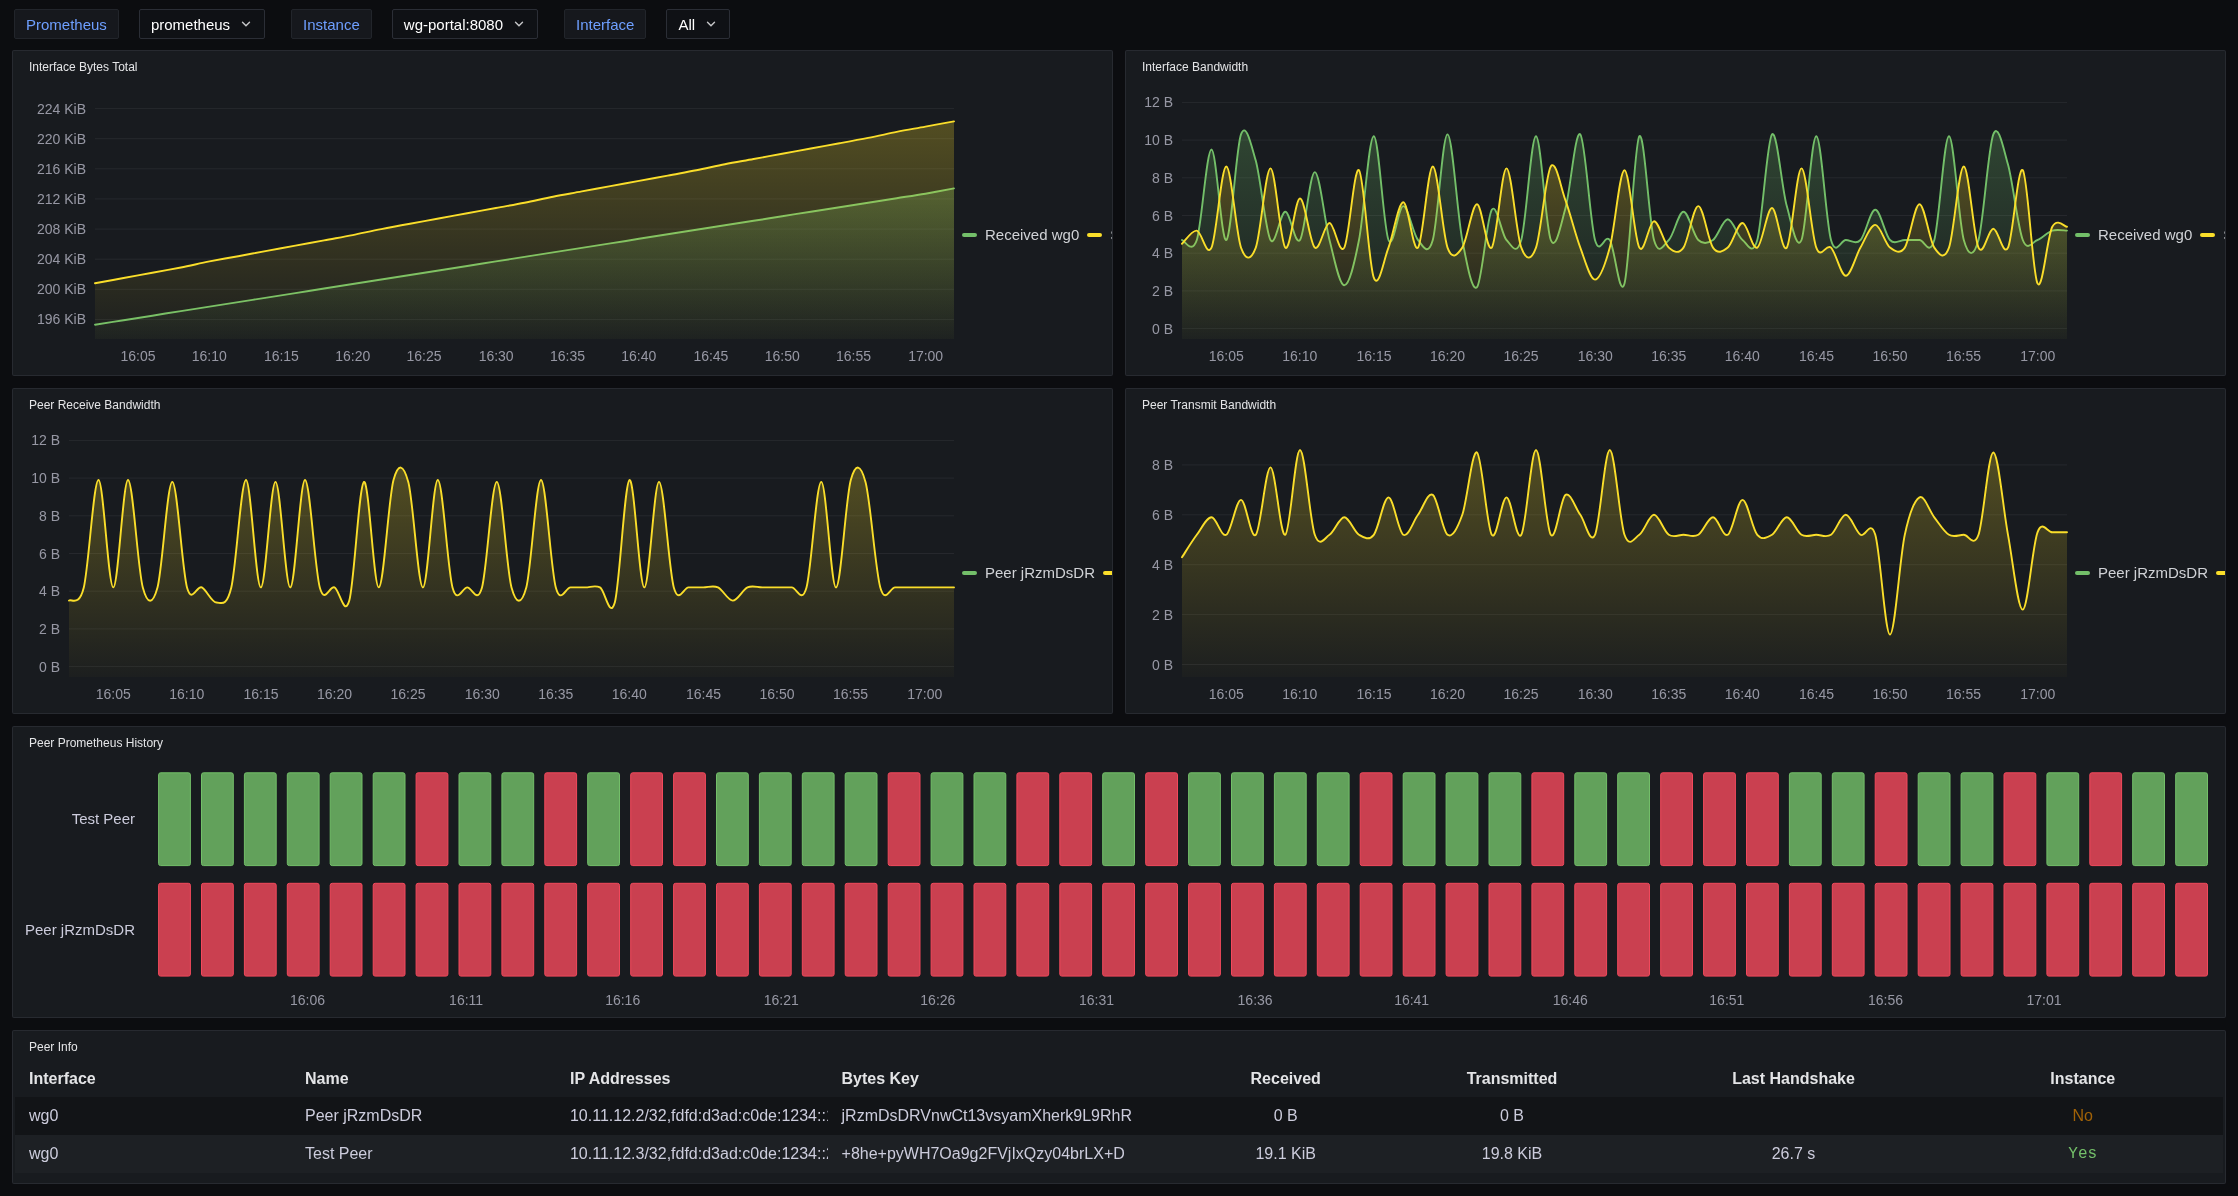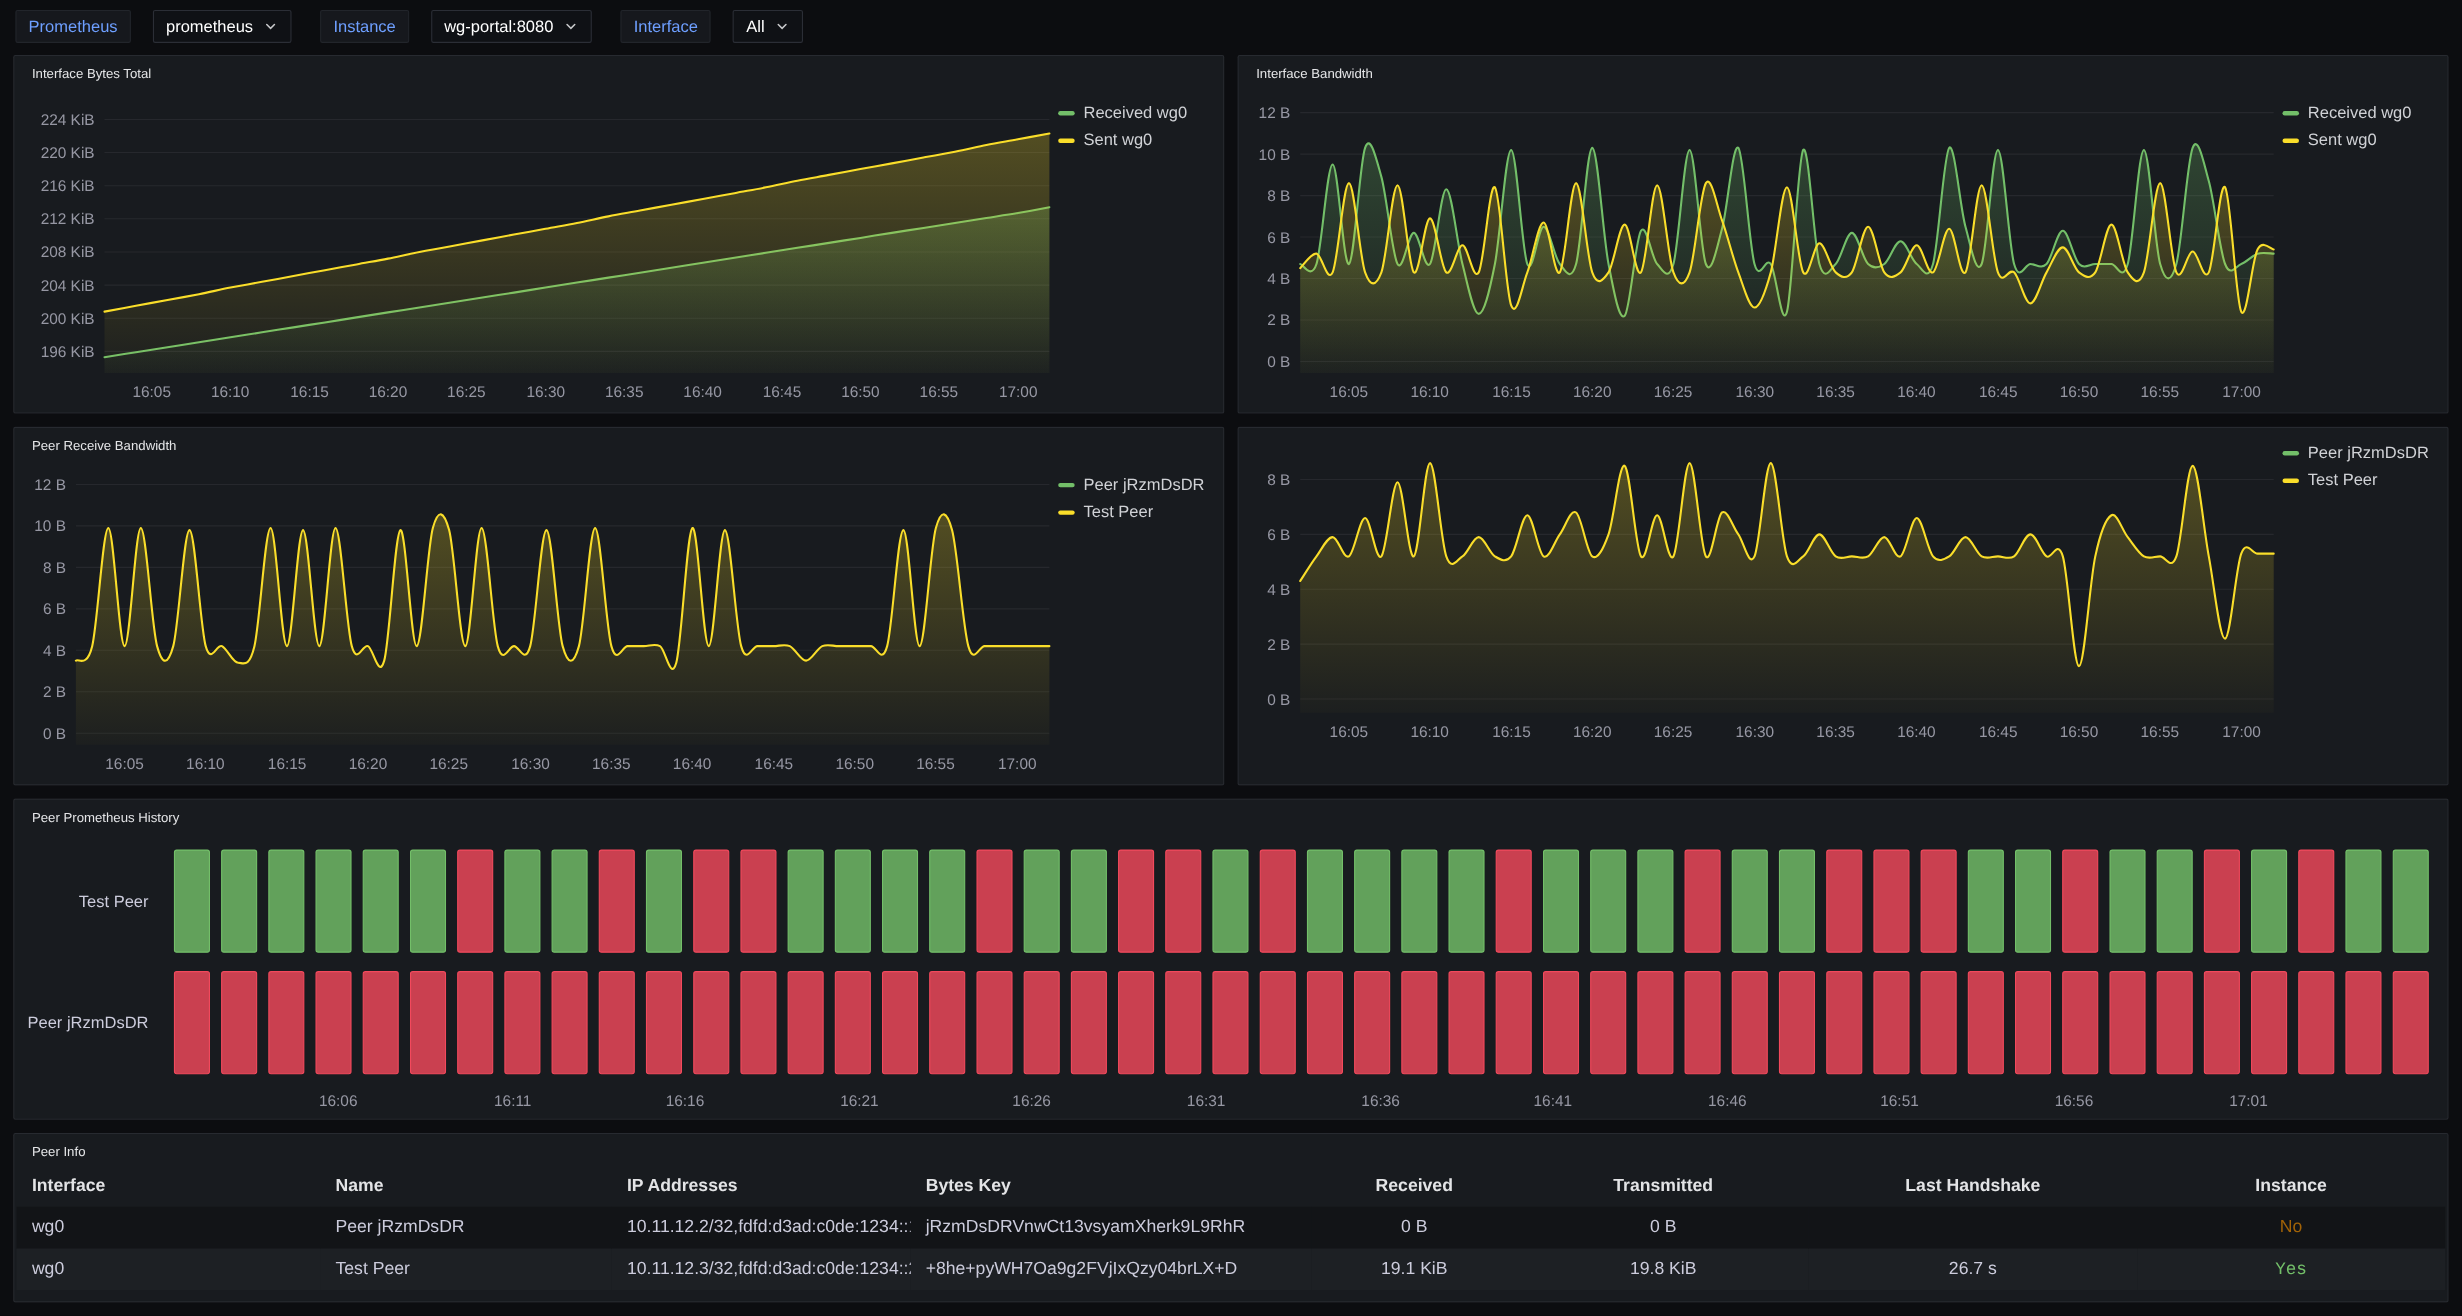--- a/index.html
+++ b/index.html
@@ -17,21 +17,21 @@
   
   .grid{display:grid;grid-template-columns:1fr 1fr;grid-template-rows:326px 326px 292px 1fr;gap:12px;padding:6px 12px 12px;height:1152px}
   .panel{background:#181b1f;border:1px solid rgba(204,204,220,0.09);border-radius:2px;display:flex;flex-direction:column;overflow:hidden}
   .span2{grid-column:1 / span 2}
   .panel-title{padding:9px 16px 6px;font-size:12px;font-weight:500;color:#e4e5e7;cursor:pointer;flex:0 0 auto;white-space:nowrap}
   .panel-body{flex:1;display:flex;min-height:0}
   .chart-area{flex:1;position:relative;min-width:0}
   .timeline-area{flex:1;position:relative;min-width:0}
 
   
-  .legend{flex:0 0 auto;width:152px;padding:14px 6px 0 2px;display:flex;flex-direction:column;gap:8px}
+  .legend{flex:0 0 auto;width:152px;padding:14px 6px 0 2px;display:flex;flex-direction:row;gap:8px}
   .legend-item{display:flex;align-items:center;gap:8px;cursor:pointer}
   .legend-swatch{width:15px;height:4px;border-radius:2px;flex:0 0 auto}
   .legend-label{font-size:15px;color:#d0d2d6;white-space:nowrap}
 
   
   svg text{font-size:14px;fill:rgba(204,204,220,0.70)}
   svg text.axis-strong{font-size:15px;fill:#ccccdc}
   svg line.grid{stroke:rgba(204,204,220,0.08);stroke-width:1}
 
   
@@ -244,20 +244,21 @@
             </div>
             <div class="legend-item">
               <span class="legend-swatch" style="background: rgb(250, 222, 42);"></span>
               <span class="legend-label">Test Peer</span>
             </div>
           </div>
       </div>
     </section>
 
     <section class="panel">
+      <header class="panel-title">Peer Transmit Bandwidth</header>
       <div class="panel-body">
         <div class="chart-area"><svg width="947" height="291">
               <defs>
                 <linearGradient id="peer-transmit-bandwidth-grad-1" x1="0" y1="0" x2="0" y2="1">
                   <stop offset="0%" stop-color="#fade2a" stop-opacity="0.26"></stop>
                   <stop offset="100%" stop-color="#fade2a" stop-opacity="0.02"></stop>
                 </linearGradient>
               </defs>
               <line x1="56" x2="941" y1="246.5" y2="246.5" class="grid"></line>
               <text x="47" y="251.52525252525254" text-anchor="end">0 B</text>

